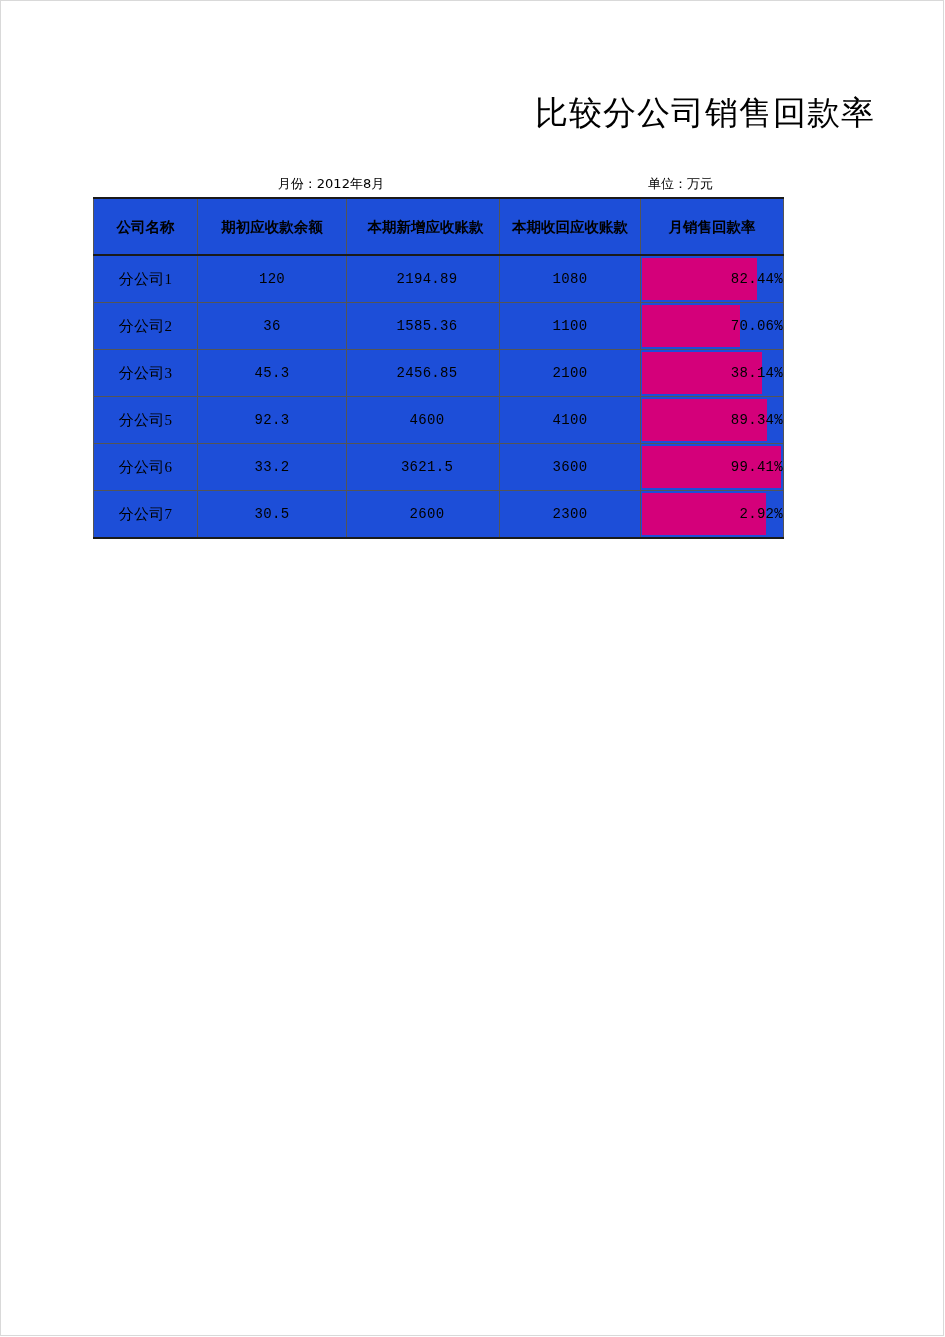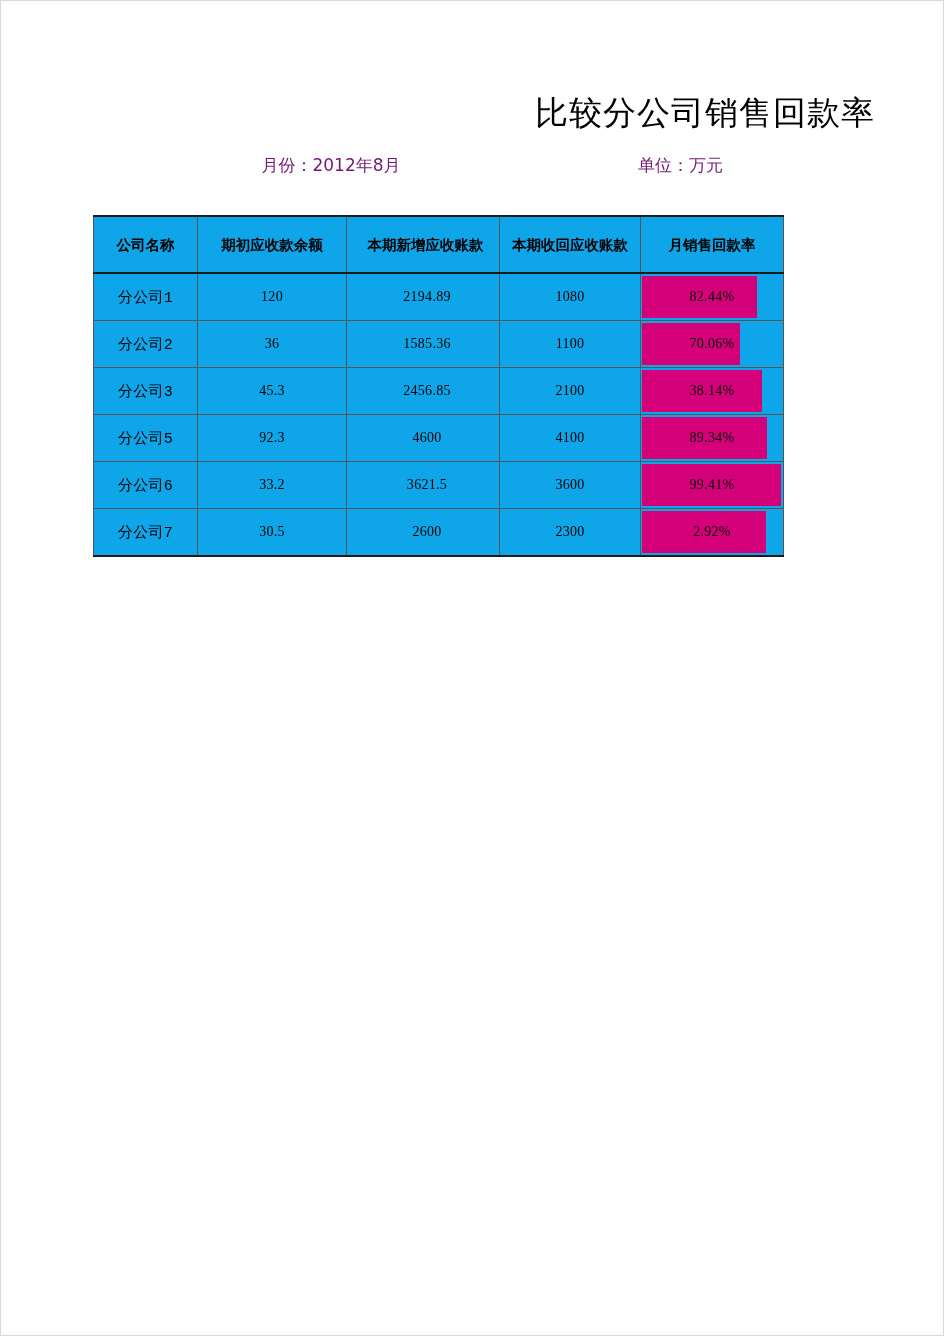--- a/index.html
+++ b/index.html
@@ -36,58 +36,58 @@
     line-height: 42px;
     letter-spacing: 1px;
     color: #000000;
     white-space: nowrap;
     margin-left: 20px;
   }
 
   
   .subhead {
     position: absolute;
-    top: 155px;
+    top: 174px;
     height: 20px;
     font-family: "DejaVu Sans", "Liberation Sans", sans-serif;
-    font-size: 17px;
+    font-size: 13px;
     line-height: 20px;
-    color: #701a75;
+    color: #000000;
     white-space: nowrap;
   }
   .subhead-month {
     left: 236px;
     width: 190px;
     text-align: center;
   }
   .subhead-unit {
     left: 612px;
     width: 137px;
     text-align: center;
   }
 
   
   .data-table {
     position: absolute;
     left: 93px;
-    top: 215px;
+    top: 197px;
     border-collapse: collapse;
     table-layout: fixed;
-    background: #0ea5e9;
+    background: #1d4ed8;
   }
   .data-table td,
   .data-table th {
     border: 1px solid #555555;
     padding: 0;
     margin: 0;
     font-weight: normal;
     color: #000000;
     text-align: center;
     vertical-align: middle;
-    font-family: Liberation Serif, serif;
+    font-family: Liberation Mono, monospace;
   }
   .data-table thead th {
     height: 55px;
     font-size: 14.5px;
     font-weight: bold;
     font-family: "Liberation Serif", "DejaVu Serif", serif;
     line-height: 18px;
     border-top: 2px solid #1a1a1a;
     border-bottom: 2px solid #1a1a1a;
     padding: 0 3px;
@@ -100,21 +100,21 @@
   .data-table tbody tr:last-child td {
     border-bottom: 2px solid #1a1a1a;
   }
   .data-table th.c-name,  .data-table td.c-name  { width: 97px; }
   .data-table th.c-begin, .data-table td.c-begin { width: 142px; }
   .data-table th.c-add,   .data-table td.c-add   { width: 141px; padding-left: 8px; }
   .data-table th.c-recv,  .data-table td.c-recv  { width: 134px; }
   .data-table th.c-rate,  .data-table td.c-rate  { width: 136px; }
 
   .data-table td.c-name {
-    font-family: Liberation Mono, monospace;
+    font-family: Liberation Serif, serif;
     font-size: 15px;
   }
   .data-table td.c-rate {
     position: relative;
     padding: 0;
   }
   .databar-wrap {
     position: absolute;
     left: 1px;
     top: 2px;
@@ -129,21 +129,21 @@
     bottom: 0;
     background: #d4007a;
   }
   .databar-label {
     position: relative;
     z-index: 2;
     display: block;
     line-height: 46px;
     font-size: 14px;
     letter-spacing: 0.3px;
-    text-align: center;
+    text-align: right;
     color: #000000;
   }
 </style>
 </head>
 <body>
 
 <div class="page-frame"></div>
 
 <div class="report-title">比较分公司销售回款率</div>
 

